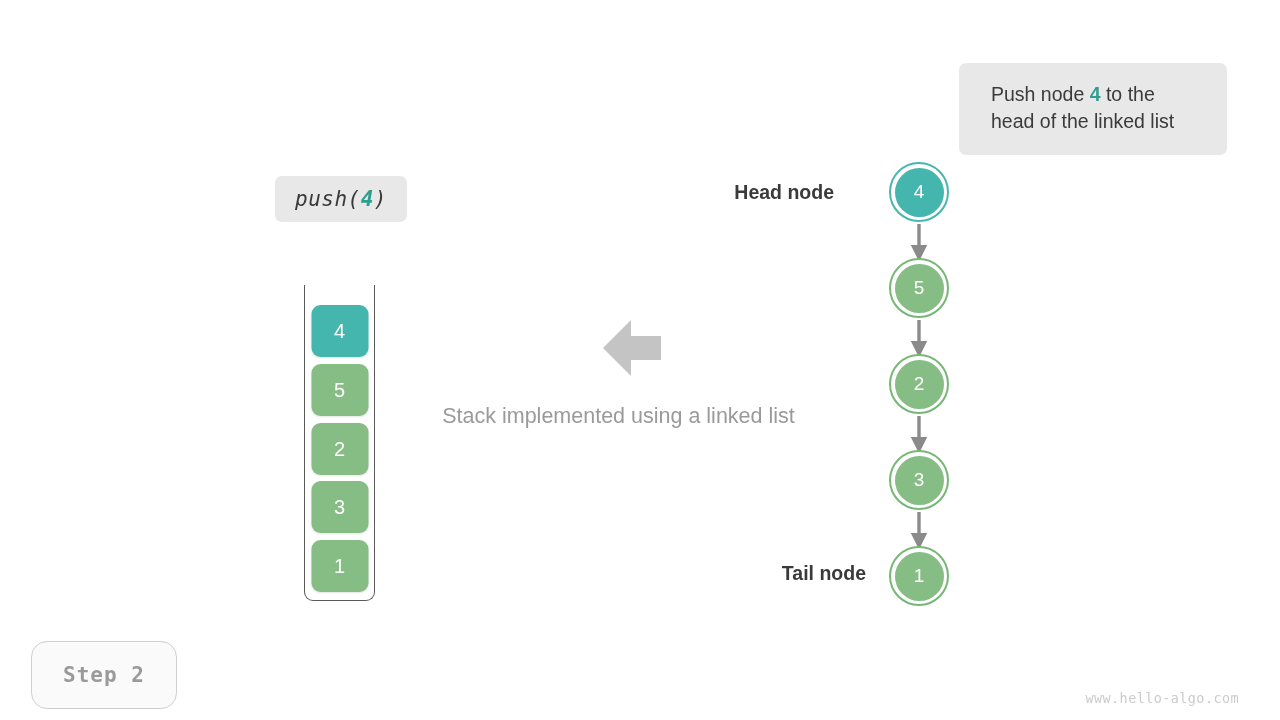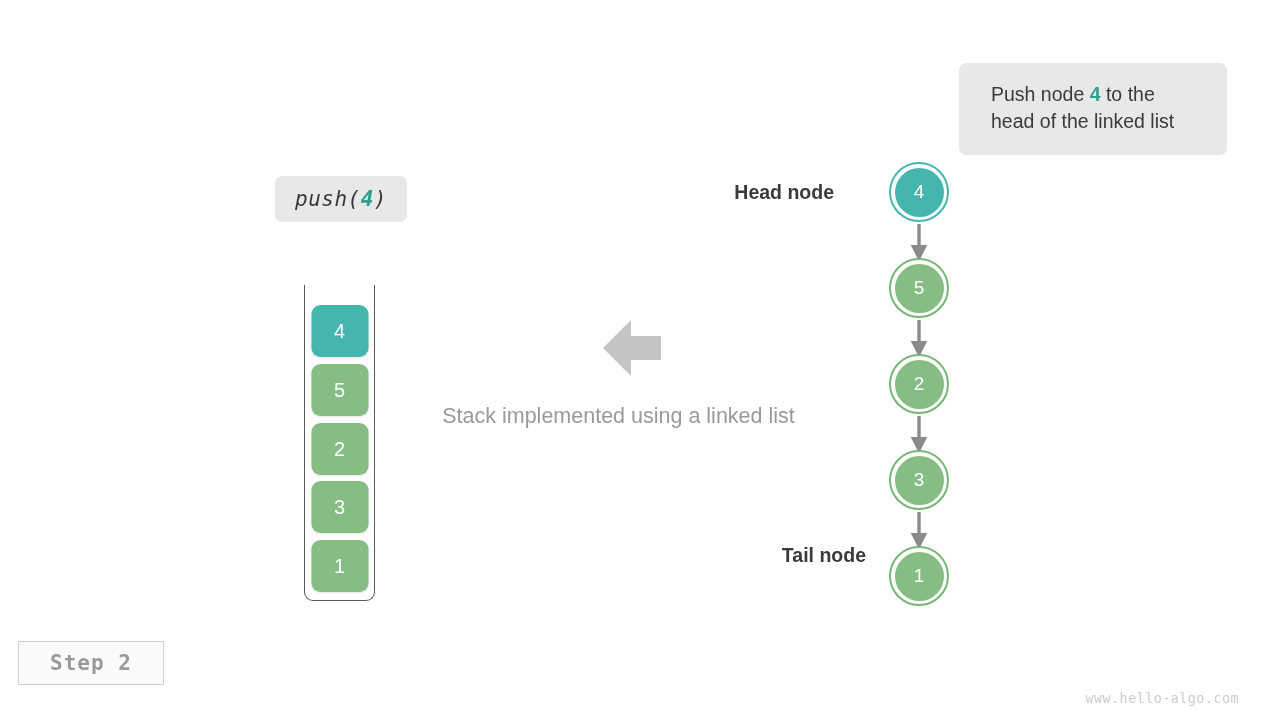--- a/index.html
+++ b/index.html
@@ -132,28 +132,28 @@
     position: absolute;
     color: #3a3a3a;
     font-size: 19.5px;
     font-weight: bold;
     text-align: right;
     white-space: nowrap;
   }
 
   
   #step-badge {
-    left: 18px;
+    left: 31px;
     top: 641px;
     width: 146px;
-    height: 44px;
+    height: 68px;
     box-sizing: border-box;
     background: #fafafa;
     border: 1.4px solid #cfcfcf;
-    border-radius: 0;
+    border-radius: 16px;
     display: flex;
     align-items: center;
     justify-content: center;
     font-family: "DejaVu Sans Mono", "Liberation Mono", monospace;
     font-size: 21px;
     font-weight: bold;
     color: #9a9a9a;
     letter-spacing: 1px;
   }
 
@@ -243,18 +243,18 @@
       <span>3</span>
     </div>
   </div>
   <div class="ll-node" style="left:889px; top:546px;">
     <div class="ll-node-inner" style="background:#85bd85;">
       <span>1</span>
     </div>
   </div>
 
   <div class="ll-label" style="left:599px; top:181px; width:235px;">Head node</div>
-  <div class="ll-label" style="left:637px; top:544px; width:229px;text-align:right;">Tail node</div>
+  <div class="ll-label" style="left:637px; top:562px; width:229px;text-align:right;">Tail node</div>
 </div>
 
 <div class="abs" id="step-badge">Step 2</div>
 
 <div class="abs" id="watermark">www.hello-algo.com</div>
 
 </body></html>

